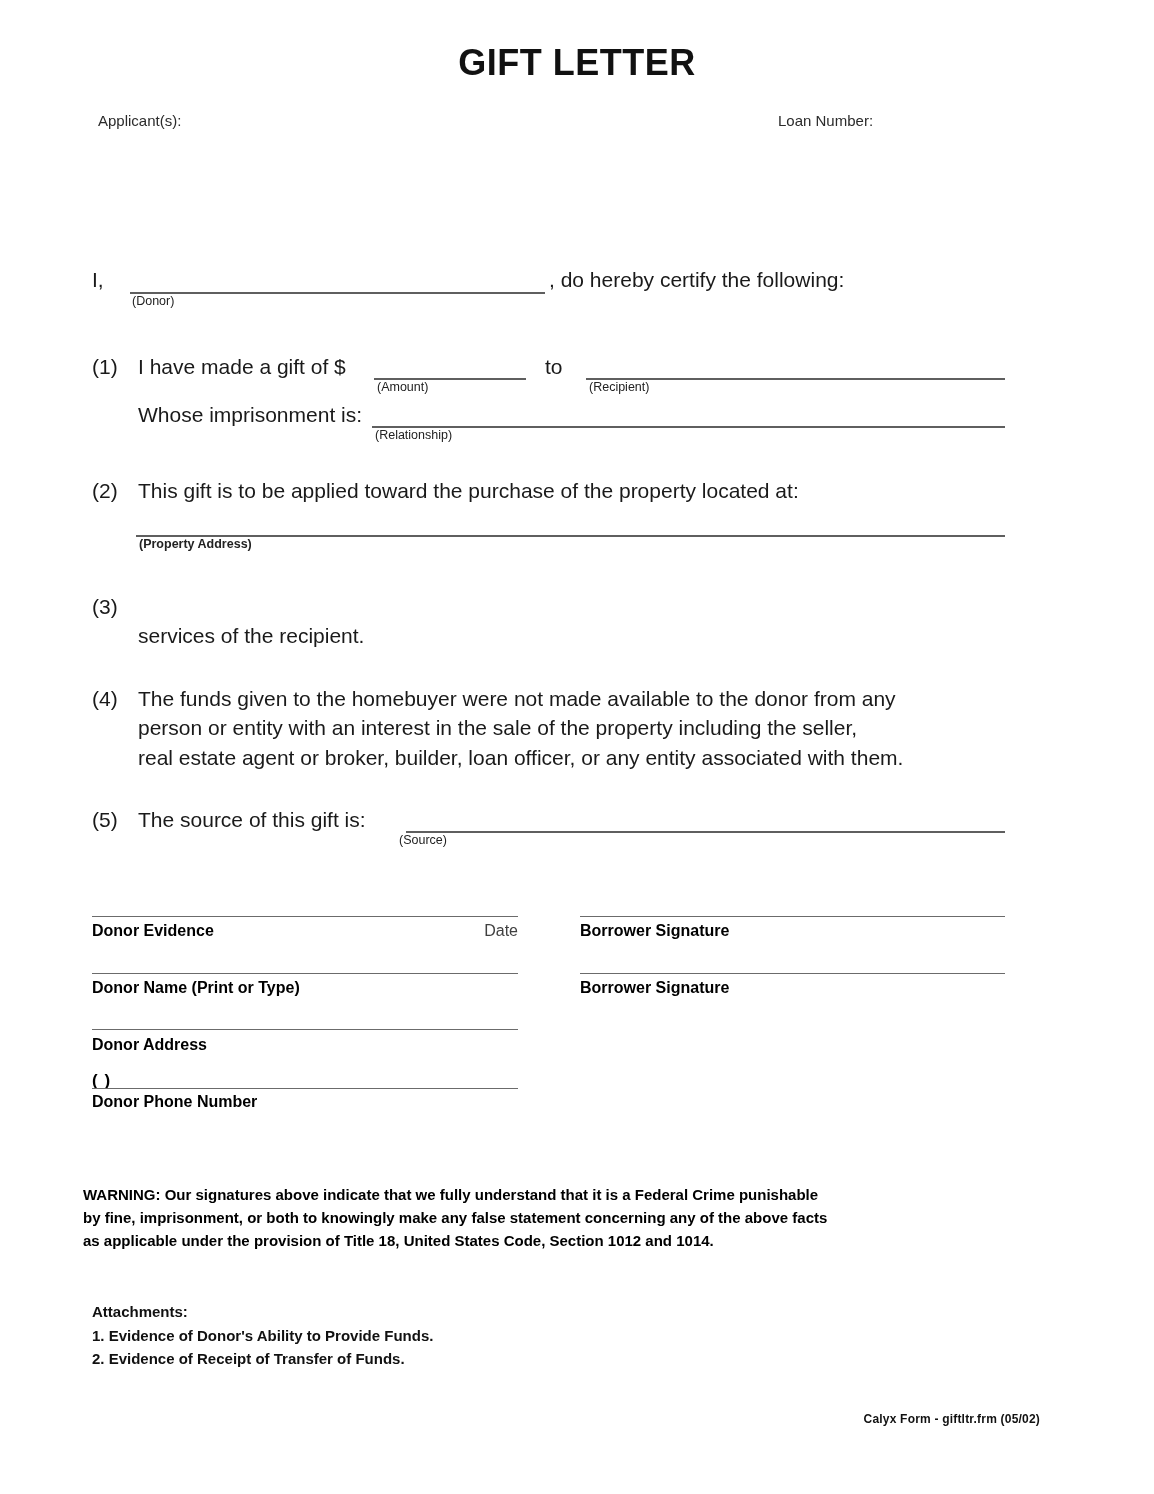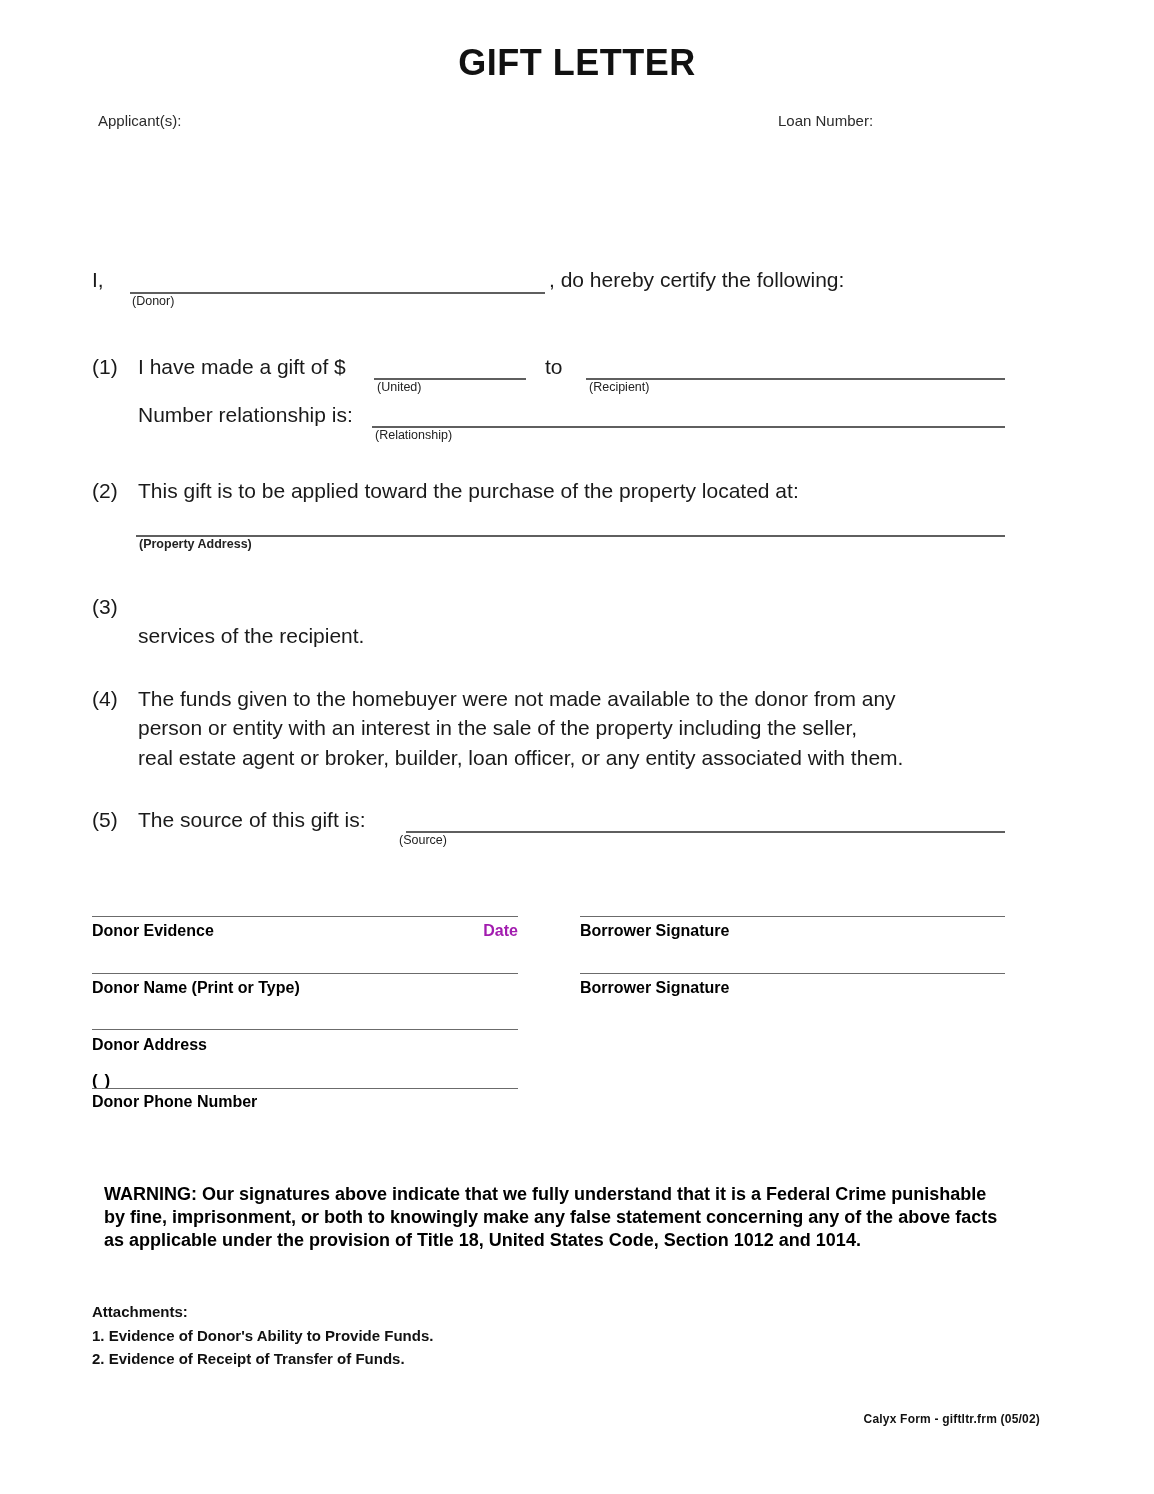--- a/index.html
+++ b/index.html
@@ -82,39 +82,39 @@
   .sig-label {
     position: absolute;
     font-size: 16px;
     font-weight: bold;
     color: #000000;
     white-space: nowrap;
   }
   .sig-date {
     position: absolute;
     font-size: 16px;
-    font-weight: bold;
-    color: #a21caf;
+    font-weight: normal;
+    color: #404040;
     text-align: right;
   }
   .paren {
     position: absolute;
     font-size: 17px;
     font-weight: bold;
     color: #000000;
     letter-spacing: 1px;
   }
 
   
   .warning {
     position: absolute;
-    left: 104px;
+    left: 83px;
     top: 1183px;
     width: 900px;
-    font-size: 18px;
+    font-size: 15px;
     font-weight: bold;
     line-height: 23px;
     color: #000000;
   }
   .warning .wline { display: block; white-space: nowrap; }
 
   
   .attach-title {
     position: absolute;
     left: 92px;
@@ -152,26 +152,26 @@
   <div class="hdr-loan">Loan Number:</div>
 
   <div class="btext" style="left:92px; top:268px;">I,</div>
   <div class="rule" style="left:130px; top:292px; width:415px;"></div>
   <div class="cap" style="left:132px; top:294px;">(Donor)</div>
   <div class="btext" style="left:549px; top:268px;">, do hereby certify the following:</div>
 
   <div class="num" style="left:92px; top:355px;">(1)</div>
   <div class="btext" style="left:138px; top:355px;">I have made a gift of $</div>
   <div class="rule" style="left:374px; top:378px; width:152px;"></div>
-  <div class="cap" style="left:377px; top:380px;">(United)</div>
+  <div class="cap" style="left:377px; top:380px;">(Amount)</div>
   <div class="btext" style="left:545px; top:355px;">to</div>
   <div class="rule" style="left:586px; top:378px; width:419px;"></div>
   <div class="cap" style="left:589px; top:380px;">(Recipient)</div>
 
-  <div class="btext" style="left:138px; top:403px;">Number relationship is:</div>
+  <div class="btext" style="left:138px; top:403px;">Whose imprisonment is:</div>
   <div class="rule" style="left:372px; top:426px; width:633px;"></div>
   <div class="cap" style="left:375px; top:428px;">(Relationship)</div>
 
   <div class="num" style="left:92px; top:479px;">(2)</div>
   <div class="btext" style="left:138px; top:479px;">This gift is to be applied toward the purchase of the property located at:</div>
   <div class="rule" style="left:136px; top:535px; width:869px;"></div>
   <div class="cap" style="left:139px; top:537px;font-weight:bold;">(Property Address)</div>
 
   <div class="num" style="left:92px; top:595px;">(3)</div>
   <div class="btext" style="left:138px; top:624px;">services of the recipient.</div>

